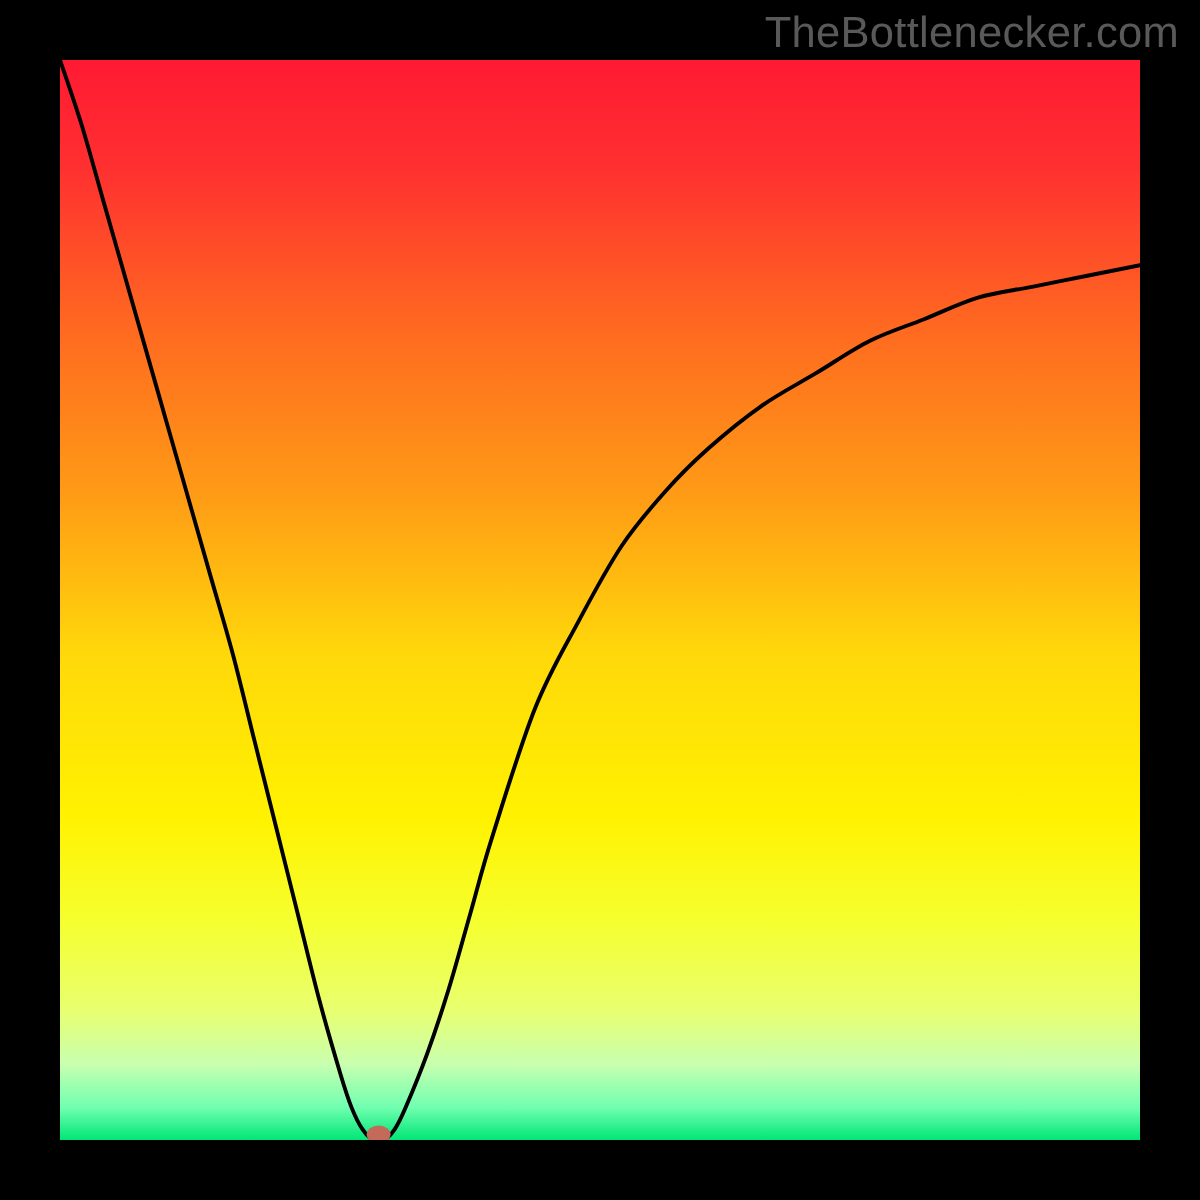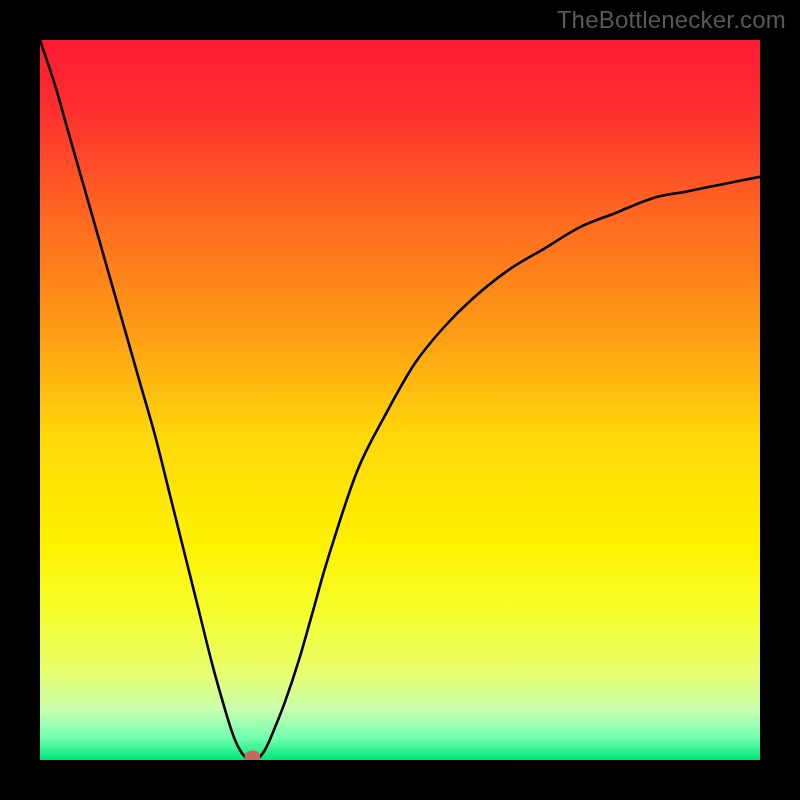--- a/index.html
+++ b/index.html
@@ -24,21 +24,21 @@
     left: 40px;
     top: 40px;
     width: 720px;
     height: 720px;
   }
   .watermark {
     position: absolute;
     top: 6px;
     right: 14px;
     color: #595959;
-    font-size: 24px;
+    font-size: 29px;
     font-weight: 500;
     letter-spacing: 0.2px;
     user-select: none;
   }
   svg {
     display: block;
   }
 </style>
 </head>
 <body>

